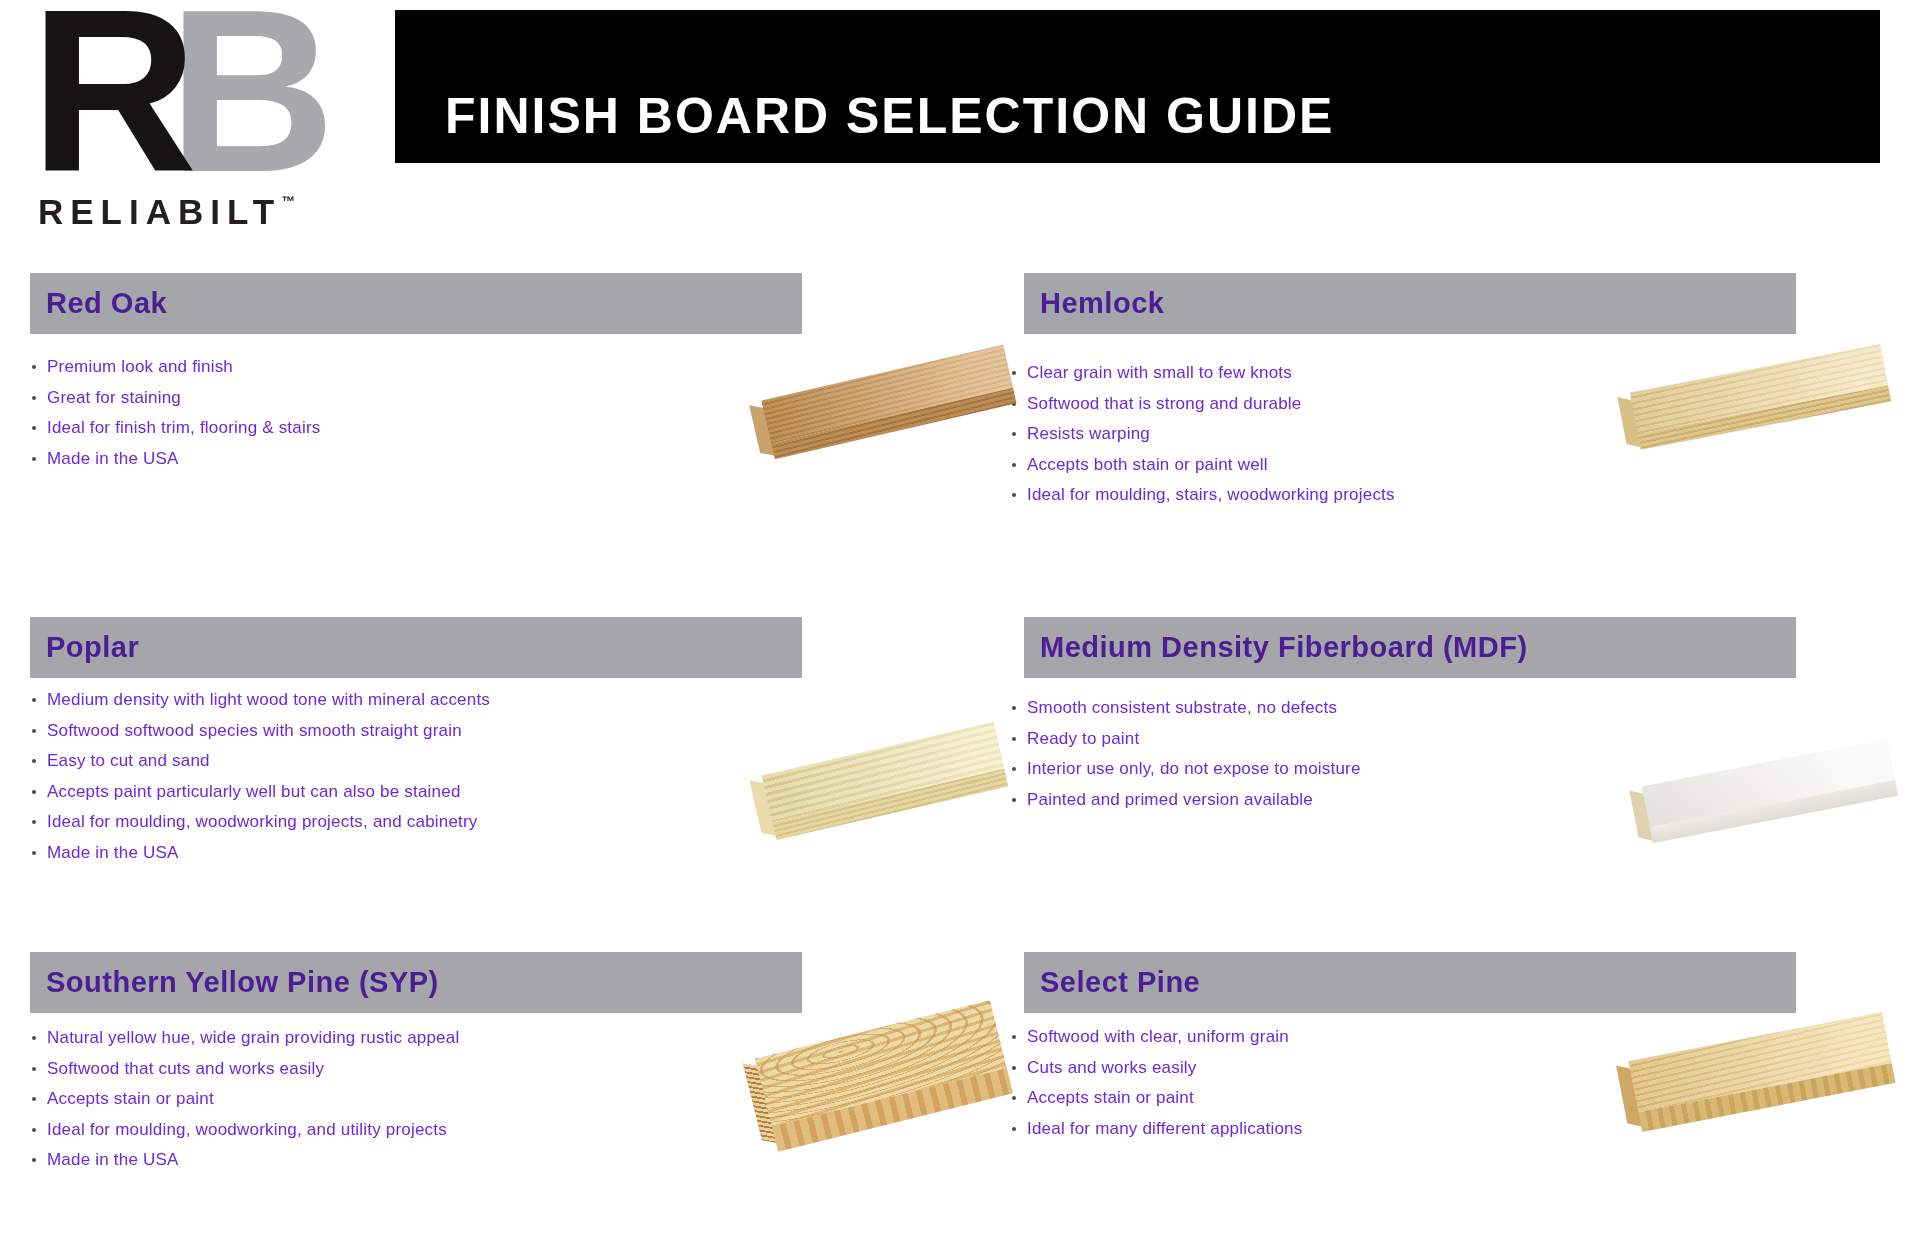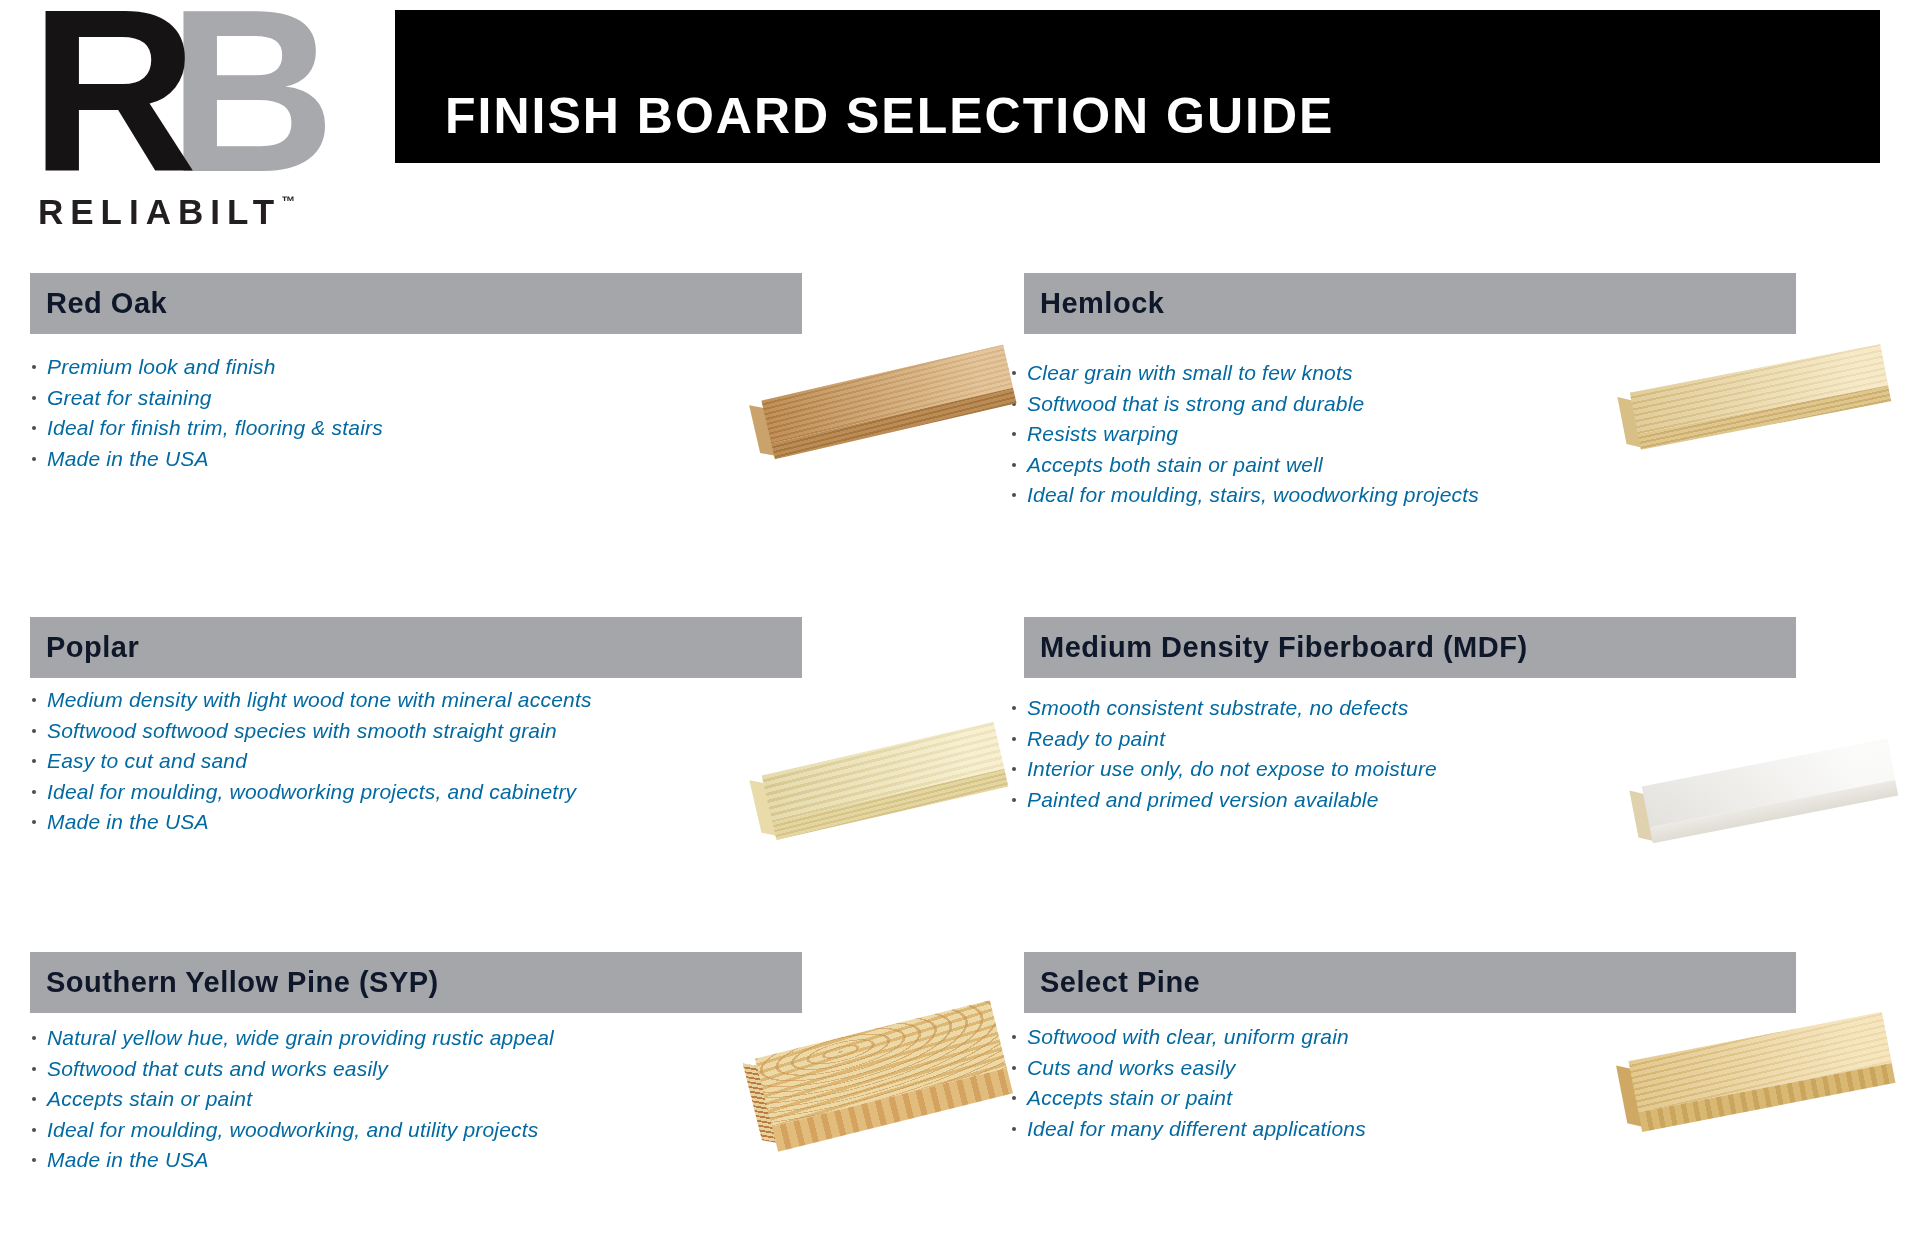--- a/index.html
+++ b/index.html
@@ -18,28 +18,28 @@
 
   
   .banner{position:absolute;left:395px;top:10px;width:1485px;height:153px;background:#000000;
           display:flex;align-items:flex-end;padding:0 0 22px 50px;box-sizing:border-box;}
   .banner h1{margin:0;font-size:50px;line-height:50px;font-weight:bold;color:#ffffff;
           letter-spacing:2px;white-space:nowrap;}
 
   
   .sec-bar{position:absolute;width:772px;height:61px;background:#a4a6a9;display:flex;
            align-items:center;padding-left:16px;box-sizing:border-box;}
-  .sec-bar span{font-size:29px;font-weight:bold;color:#0f172a;letter-spacing:0.5px;}
+  .sec-bar span{font-size:29px;font-weight:bold;color:#4c1d95;letter-spacing:0.5px;}
   .col-l{left:30px;} .col-r{left:1024px;}
   .row1{top:273px;} .row2{top:617px;} .row3{top:952px;}
 
   
   ul.bullets{position:absolute;margin:0;padding:0;list-style:none;width:790px;}
-  ul.bullets li{position:relative;padding-left:17px;font-size:21px;line-height:30.5px;
-                letter-spacing:0.2px;color:#0369a1;white-space:nowrap;font-style:italic;}
+  ul.bullets li{position:relative;padding-left:17px;font-size:17px;line-height:30.5px;
+                letter-spacing:0.2px;color:#6d28d9;white-space:nowrap;}
   ul.bullets li::before{content:"";position:absolute;left:2px;top:13px;width:4px;height:4px;
                 border-radius:50%;background:#4c4b4d;}
   .ul-l{left:30px;} .ul-r{left:1010px;}
 
   
   .board{position:absolute;}
   .plank{position:relative;width:100%;height:100%;transform:rotate(var(--rot,-13deg));}
   .face{position:absolute;left:0;right:0;top:0;height:var(--faceH);background:var(--faceBg);}
   .edge{position:absolute;left:0;right:0;top:var(--faceH);height:var(--edgeH);background:var(--edgeBg);}
   .endcap{position:absolute;left:-13px;top:5px;width:15px;height:82%;
@@ -113,20 +113,21 @@
     <li>Ideal for moulding, stairs,  woodworking projects</li>
   </ul>
 
   <div class="sec-bar col-l row2">
     <span>Poplar</span>
   </div>
   <ul class="bullets ul-l" style="top:685px;">
     <li>Medium density with light wood tone with mineral accents</li>
     <li>Softwood softwood species with smooth straight grain</li>
     <li>Easy to cut and sand</li>
+    <li>Accepts paint particularly well but can also be stained</li>
     <li>Ideal for moulding, woodworking projects, and cabinetry</li>
     <li>Made in the USA</li>
   </ul>
 
   <div class="sec-bar col-r row2">
     <span>Medium Density Fiberboard (MDF)</span>
   </div>
   <ul class="bullets ul-r" style="top:693px;">
     <li>Smooth consistent substrate, no defects</li>
     <li>Ready to paint</li>

